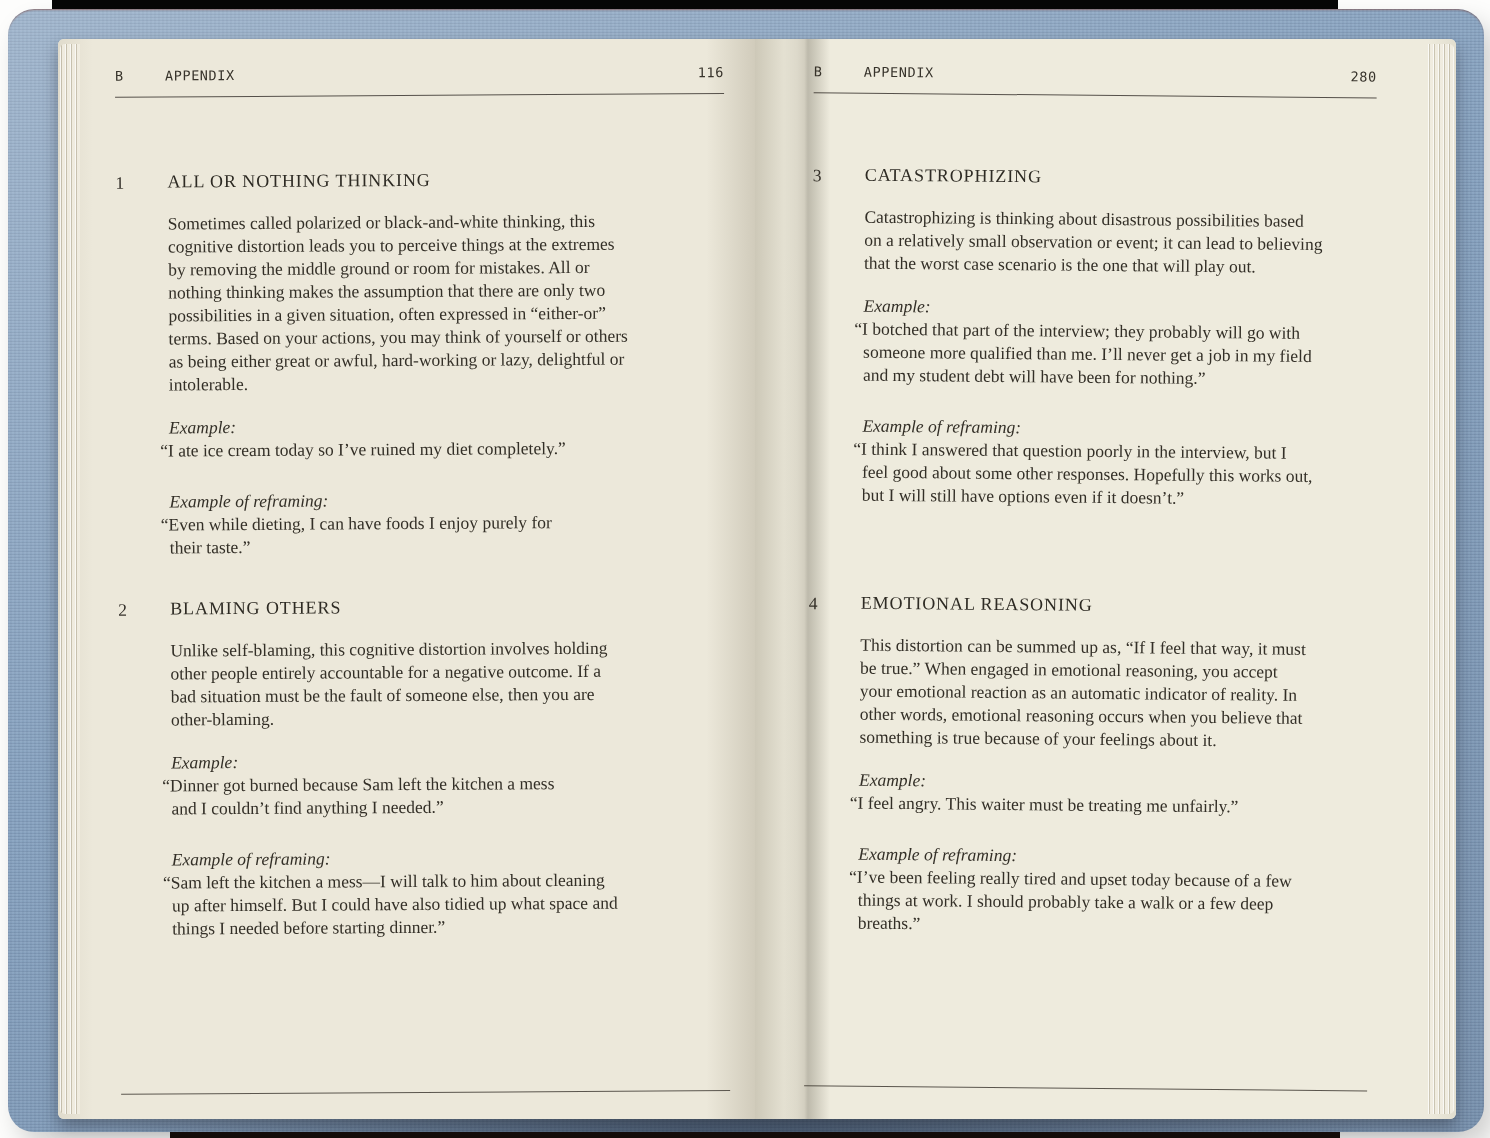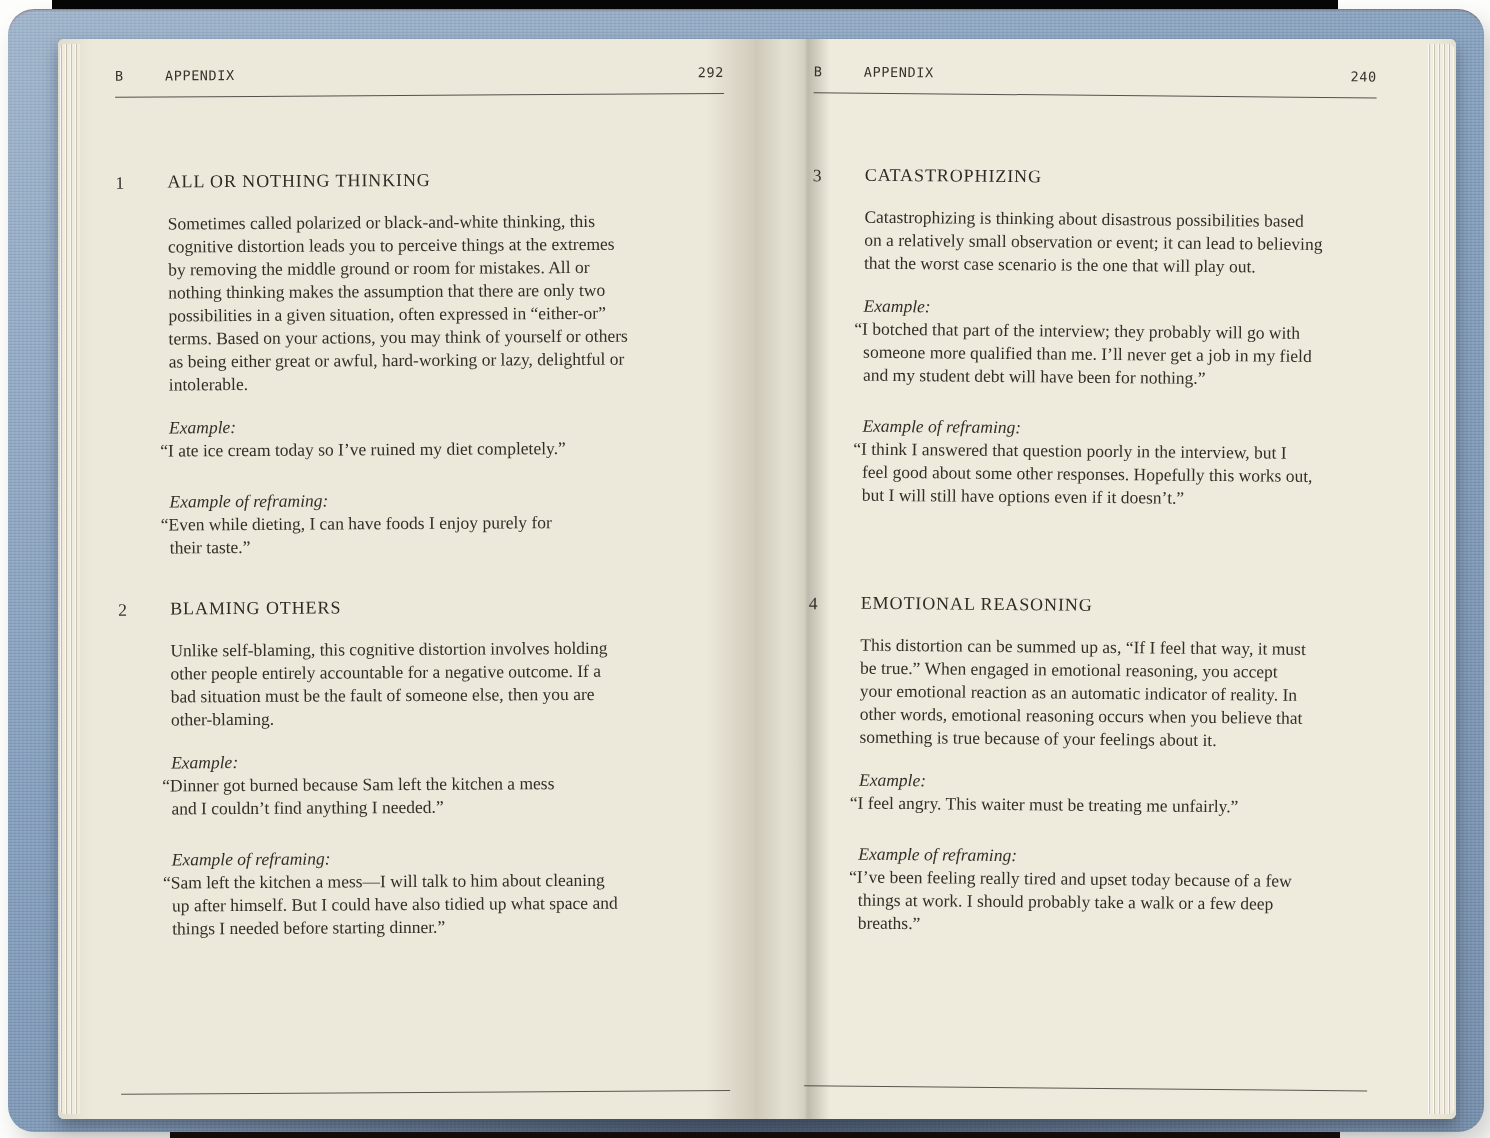--- a/index.html
+++ b/index.html
@@ -86,21 +86,21 @@
     <div class="pages">
 
       <div class="page left">
         <div class="edge-stack west"></div>
         <div class="content">
 
           <div class="page-header">
             <div class="hdr-row">
               <span class="hdr-code">B</span>
               <span class="hdr-title">APPENDIX</span>
-              <span class="hdr-page">292</span>
+              <span class="hdr-page">116</span>
             </div>
             <div class="hdr-rule"></div>
           </div>
 
           <section class="entry pos-a">
             <span class="num">1</span>
             <h2 class="title">ALL OR NOTHING THINKING</h2>
             <p class="body">Sometimes called polarized or black-and-white thinking, this
 cognitive distortion leads you to perceive things at the extremes
 by removing the middle ground or room for mistakes. All or
@@ -137,21 +137,21 @@
       </div>
 
       <div class="page right">
         <div class="edge-stack east"></div>
         <div class="content">
 
           <div class="page-header">
             <div class="hdr-row">
               <span class="hdr-code">B</span>
               <span class="hdr-title">APPENDIX</span>
-              <span class="hdr-page">240</span>
+              <span class="hdr-page">280</span>
             </div>
             <div class="hdr-rule"></div>
           </div>
 
           <section class="entry pos-a">
             <span class="num">3</span>
             <h2 class="title">CATASTROPHIZING</h2>
             <p class="body">Catastrophizing is thinking about disastrous possibilities based
 on a relatively small observation or event; it can lead to believing
 that the worst case scenario is the one that will play out.</p>

